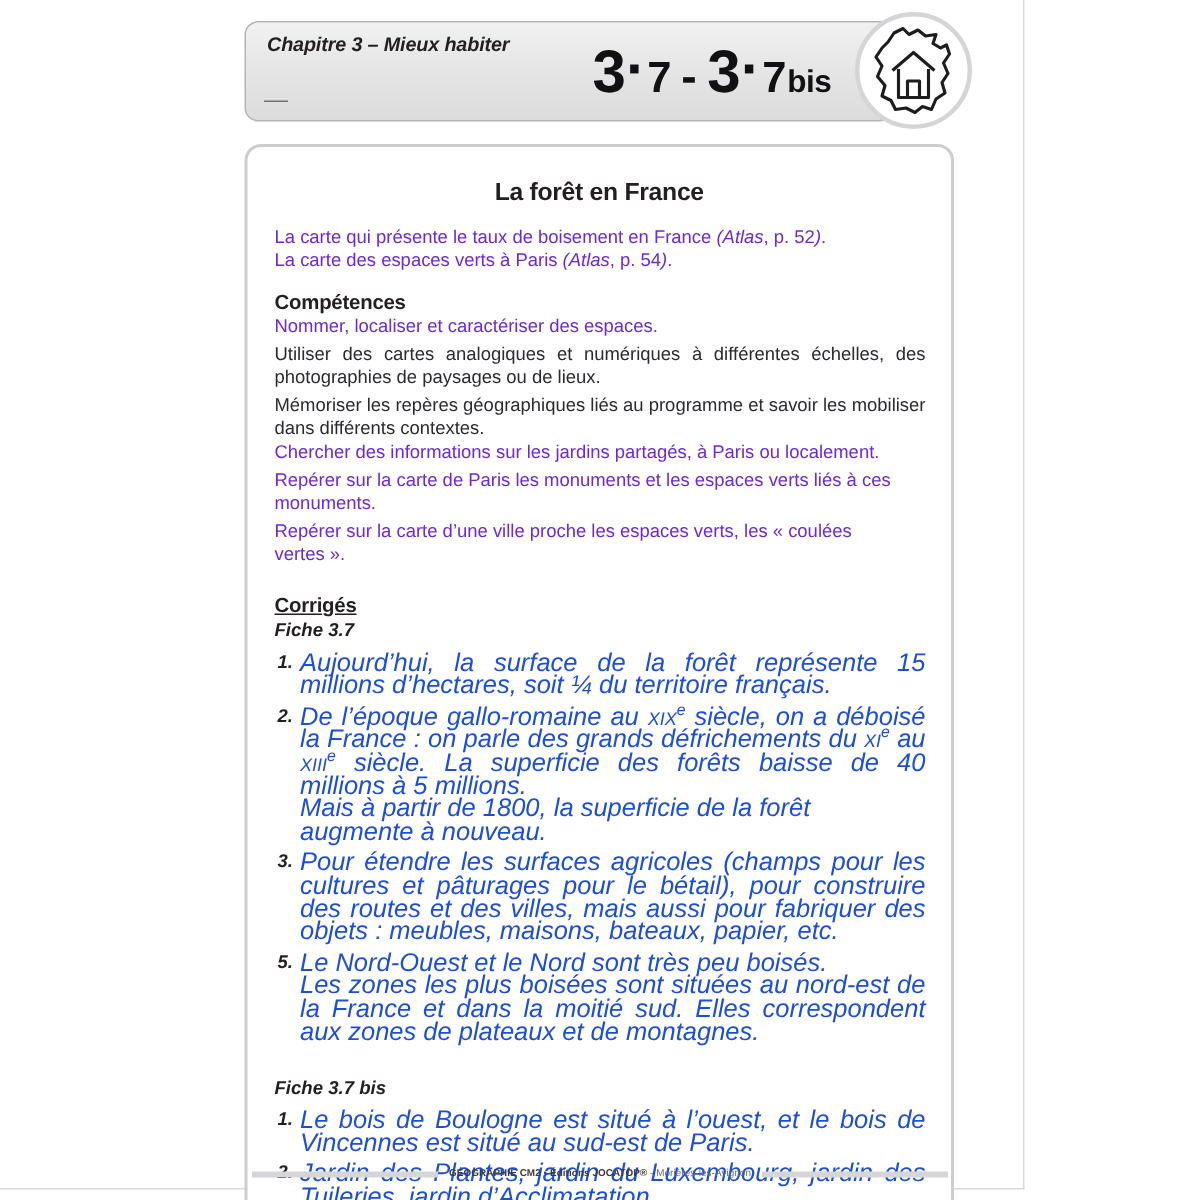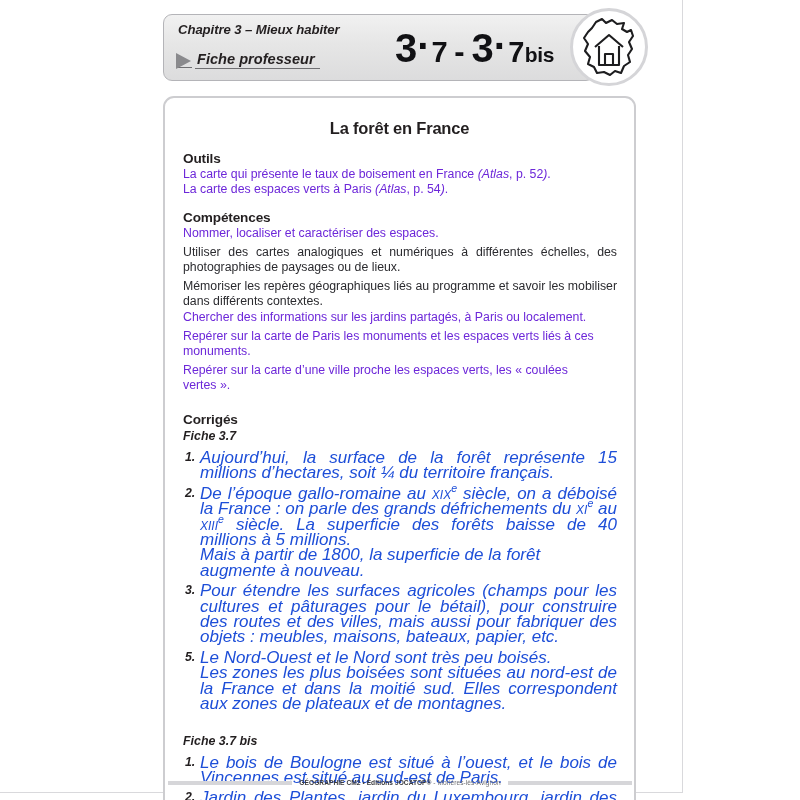--- a/index.html
+++ b/index.html
@@ -153,21 +153,21 @@
     font-size: 12.3px;
     line-height: 15.6px;
     margin: 0 0 0 1px;
     color: #2b2b2f;
     text-align: justify;
   }
   .body-para.loose { margin-top: 3px; }
   .body-line.loose { margin-top: 3.5px; }
   .it { font-style: italic; }
 
-  #corriges-head { margin-top: 19px; }
+  #corriges-head { margin-top: 19px; text-decoration: underline; }
 
   .fiche-sub {
     font-size: 12.4px;
     font-weight: bold;
     font-style: italic;
     margin: 2px 0 2px 1px;
     color: #231f20;
   }
   .fiche-sub.gap { margin-top: 22px; }
 
@@ -225,24 +225,20 @@
 </style>
 </head>
 <body>
 
 <div id="page-sheet"></div>
 <div id="right-gutter"></div>
 
 <div id="header-banner">
   <div id="chapter-line">Chapitre 3 – Mieux habiter</div>
   <div id="fiche-underline-left"></div>
-  <div id="fiche-row">
-    <span id="fiche-arrow"></span>
-    <span id="fiche-label">Fiche professeur</span>
-  </div>
 </div>
 
 <div id="fiche-number">
   <span class="num-big">3</span>
   <span class="num-dot">·</span>
   <span class="num-small">7</span>
   <span class="num-dash">-</span>
   <span class="num-big">3</span>
   <span class="num-dot">·</span>
   <span class="num-small">7</span>
@@ -257,21 +253,20 @@
     <path d="M16 31 L30 19 L44 31" fill="none" stroke="#1d1d1f" stroke-width="2.1" stroke-linejoin="round"></path>
     <path d="M20 30 L20 49 L40 49 L40 30" fill="none" stroke="#1d1d1f" stroke-width="2.1" stroke-linejoin="round"></path>
     <path d="M26 49 L26 38 L34 38 L34 49" fill="none" stroke="#1d1d1f" stroke-width="2.1" stroke-linejoin="round"></path>
   </svg>
 </div>
 
 <div id="content-card">
 
   <div id="doc-title">La forêt en France</div>
 
-  <div class="sec-head">Outils</div>
   <div class="body-line">La carte qui présente le taux de boisement en France <span class="it">(Atlas</span>, p. 52<span class="it">)</span>.</div>
   <div class="body-line">La carte des espaces verts à Paris <span class="it">(Atlas</span>, p. 54<span class="it">)</span>.</div>
 
   <div class="sec-head sp-top">Compétences</div>
   <div class="body-line">Nommer, localiser et caractériser des espaces.</div>
   <div class="body-para loose">Utiliser des cartes analogiques et numériques à différentes échelles, des photographies de paysages ou de lieux.</div>
   <div class="body-para loose">Mémoriser les repères géographiques liés au programme et savoir les mobiliser dans différents contextes.</div>
 
   <div class="body-line">Chercher des informations sur les jardins partagés, à Paris ou localement.</div>
   <div class="body-line loose">Repérer sur la carte de Paris les monuments et les espaces verts liés à ces monuments.</div>

